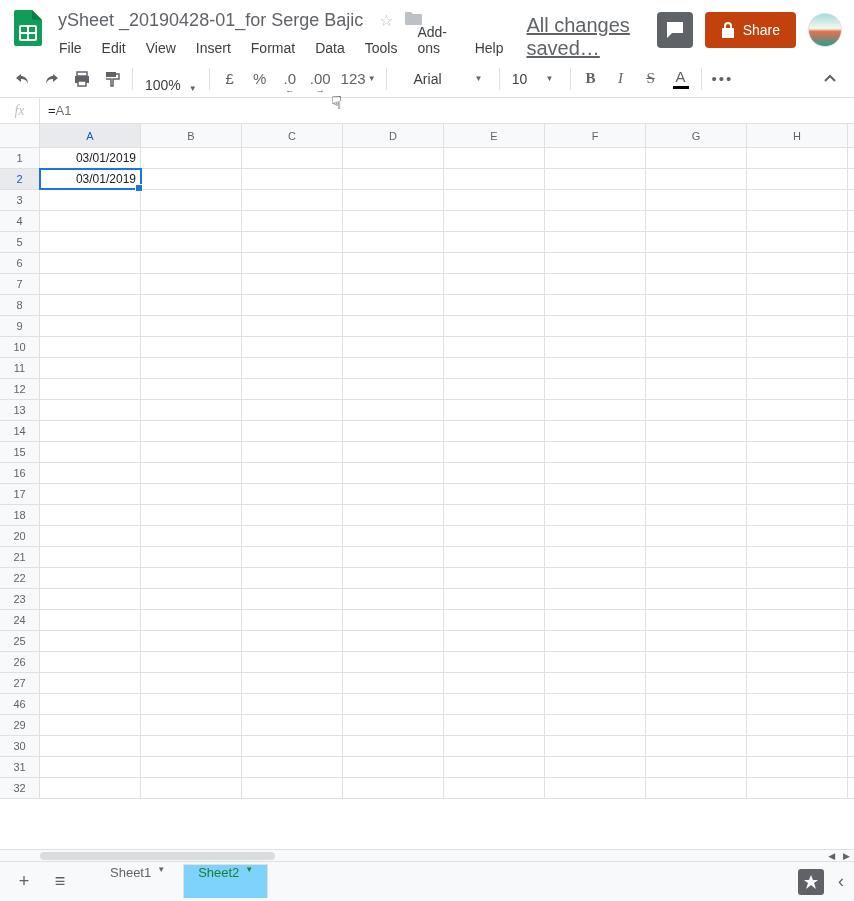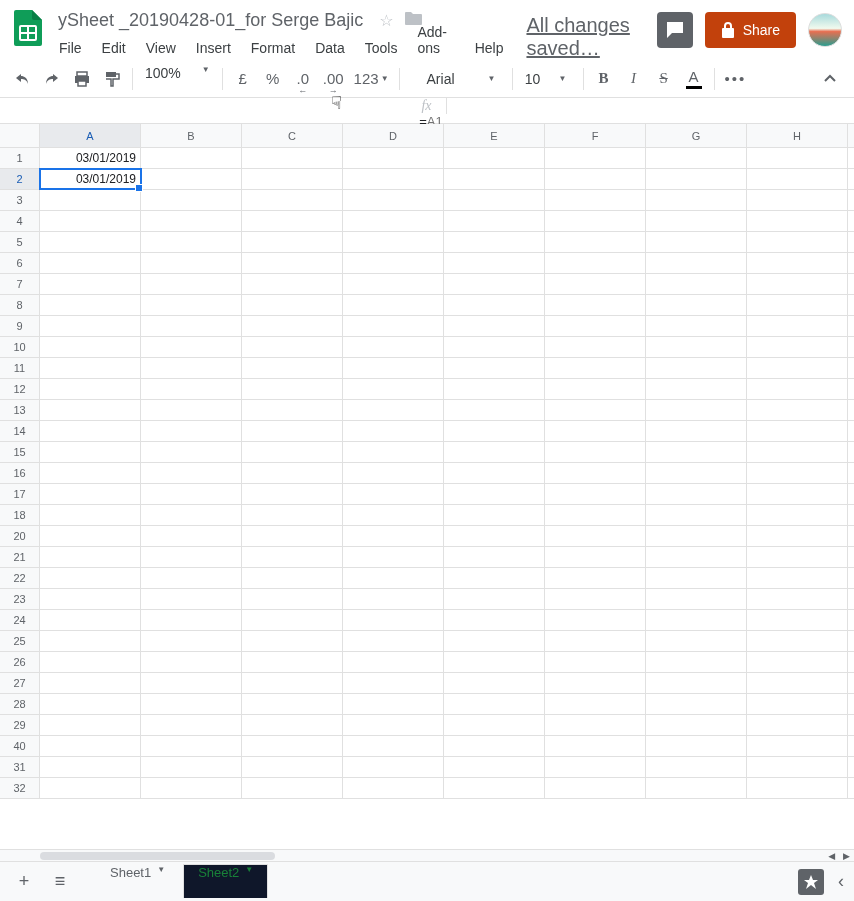--- a/index.html
+++ b/index.html
@@ -18,35 +18,35 @@
   .saved { color: #5f6368; text-decoration: underline; font-size: 20px; padding-left: 10px; }
   .header-right { display: flex; align-items: center; gap: 12px; padding-top: 4px; padding-right: 4px;}
   .comment-btn { width: 36px; height: 36px; background: #5f6368; border-radius: 4px; display:flex; align-items:center; justify-content:center; color:#fff; }
   .share-btn { background: #c2410c; color: #fff; border: none; border-radius: 4px; height: 36px; padding: 0 16px; font-size: 14px; font-weight: 400; display:flex; align-items:center; gap:8px; cursor:pointer;}
   .avatar { width: 34px; height: 34px; border-radius: 50%; background: linear-gradient(180deg,#a8dadc 0%,#f1faee 45%,#e76f51 55%,#2a9d8f 100%); border:1px solid #ddd; overflow:hidden; }
   
   
   .toolbar { display:flex; align-items:center; height: 38px; padding: 0 8px; border-bottom: 1px solid #e0e0e0; gap:2px; position: relative;}
   .tbtn { min-width:28px; height:28px; display:flex; align-items:center; justify-content:center; color:#5f6368; font-size:15px; cursor:pointer; border-radius:3px; padding:0 4px;}
   .divider { width:1px; height:22px; background:#e0e0e0; margin:0 4px; }
-  .zoom { font-size:14px; color:#3c4043; padding:0 6px; display:flex; align-items:flex-start; gap:21px;}
+  .zoom { font-size:14px; color:#3c4043; padding:0 6px; display:flex; align-items:flex-end; gap:8px;}
   .font { font-size:14px; color:#3c4043; width:70px; text-align:center;}
   .dropdown-arrow{font-size:8px;color:#5f6368;}
   .fsize{font-size:14px;color:#3c4043;width:28px;text-align:center;}
   .bold{font-weight:bold;font-family:serif;}
   .italic{font-style:italic;font-family:serif;}
   .strike{text-decoration:line-through;font-family:serif;}
   .textcolor{display:flex;flex-direction:column;align-items:center;gap:1px;}
   .underline-bar{width:16px;height:3px;background:#000;}
   .more{letter-spacing:2px;}
   .collapse{position:absolute;right:10px;}
   .cursor-hand { position: absolute; left: 331px; top: 32px; font-size: 18px; pointer-events: none; color: #000;}
   
   
-  .formula-bar { display:flex; align-items:center; height:26px; border-bottom:1px solid #e0e0e0;flex-direction:column; }
+  .formula-bar { display:flex; align-items:center; height:26px; border-bottom:1px solid #e0e0e0; }
   .fx { width:40px; color:#bdc1c6; font-style:italic; font-family:serif; text-align:center; font-size:14px; border-right:1px solid #e0e0e0; height:100%; display:flex;align-items:center;justify-content:center;}
   .formula-val { padding-left:8px; font-size:13px; color:#202124;}
   .formula-eq { color:#202124;}
   .formula-ref { color:#737373;}
   
   
   .grid-container { flex:1; display:flex; flex-direction:column; overflow:hidden; position:relative;}
   .col-headers { display:flex; height:24px; background:#f8f9fa; border-bottom:1px solid #e0e0e0;}
   .corner{width:40px;border-right:1px solid #e0e0e0;background:#f8f9fa;}
   .ch{width:101px;border-right:1px solid #e0e0e0;display:flex;align-items:center;justify-content:center;font-size:11px;color:#5f6368;text-transform:uppercase;}
@@ -59,21 +59,21 @@
   .cell.active{outline:2px solid #1a73e8;outline-offset:-1px;z-index:2;}
   .cell.active::after{content:'';position:absolute;right:-3px;bottom:-3px;width:6px;height:6px;background:#1a73e8;border:1px solid #fff;}
   .hscroll{height:12px;background:#f8f9fa;border-top:1px solid #e0e0e0;display:flex;align-items:center;position:relative;}
   .hscroll-thumb{position:absolute;left:40px;width:235px;height:8px;background:#dadce0;border-radius:4px;}
   .hscroll-arrows{position:absolute;right:4px;display:flex;gap:8px;font-size:9px;color:#5f6368;}
   
   
   .tabs-bar{height:40px;background:#f8f9fa;border-top:1px solid #e0e0e0;display:flex;align-items:center;padding:0 8px;gap:4px;position:relative;}
   .tab-ctrl{width:32px;height:32px;display:flex;align-items:center;justify-content:center;color:#5f6368;cursor:pointer;font-size:18px;}
   .tab{height:34px;padding:0 14px;display:flex;gap:6px;font-size:13px;color:#5f6368;cursor:pointer;border-radius:0;}
-  .tab.active{background:#0f172a;color:#188038;border-top:1px solid #e0e0e0;border-left:1px solid #e0e0e0;border-right:1px solid #e0e0e0;font-weight:500;margin-top:-1px;}
+  .tab.active{background:#7dd3fc;color:#188038;border-top:1px solid #e0e0e0;border-left:1px solid #e0e0e0;border-right:1px solid #e0e0e0;font-weight:500;margin-top:-1px;}
   .tab .dd{font-size:8px;}
   .tab.active .dd{color:#188038;}
   .tabs-right{position:absolute;right:10px;display:flex;align-items:center;gap:14px;}
   .explore{width:26px;height:26px;background:#5f6368;border-radius:3px;display:flex;align-items:center;justify-content:center;color:#fff;}
   .chev-left{font-size:18px;color:#5f6368;}
 </style>
 </head>
 <body>
 
 <div class="header">
@@ -495,21 +495,21 @@
         <div class="cell"></div>
         <div class="cell"></div>
         <div class="cell"></div>
         <div class="cell"></div>
         <div class="cell"></div>
         <div class="cell"></div>
         <div class="cell"></div>
         <div class="cell"></div>
       </div>
       <div class="row">
-        <div class="rh">28</div>
+        <div class="rh">46</div>
         <div class="cell"></div>
         <div class="cell"></div>
         <div class="cell"></div>
         <div class="cell"></div>
         <div class="cell"></div>
         <div class="cell"></div>
         <div class="cell"></div>
         <div class="cell"></div>
       </div>
       <div class="row">
@@ -517,21 +517,21 @@
         <div class="cell"></div>
         <div class="cell"></div>
         <div class="cell"></div>
         <div class="cell"></div>
         <div class="cell"></div>
         <div class="cell"></div>
         <div class="cell"></div>
         <div class="cell"></div>
       </div>
       <div class="row">
-        <div class="rh">40</div>
+        <div class="rh">30</div>
         <div class="cell"></div>
         <div class="cell"></div>
         <div class="cell"></div>
         <div class="cell"></div>
         <div class="cell"></div>
         <div class="cell"></div>
         <div class="cell"></div>
         <div class="cell"></div>
       </div>
       <div class="row">

